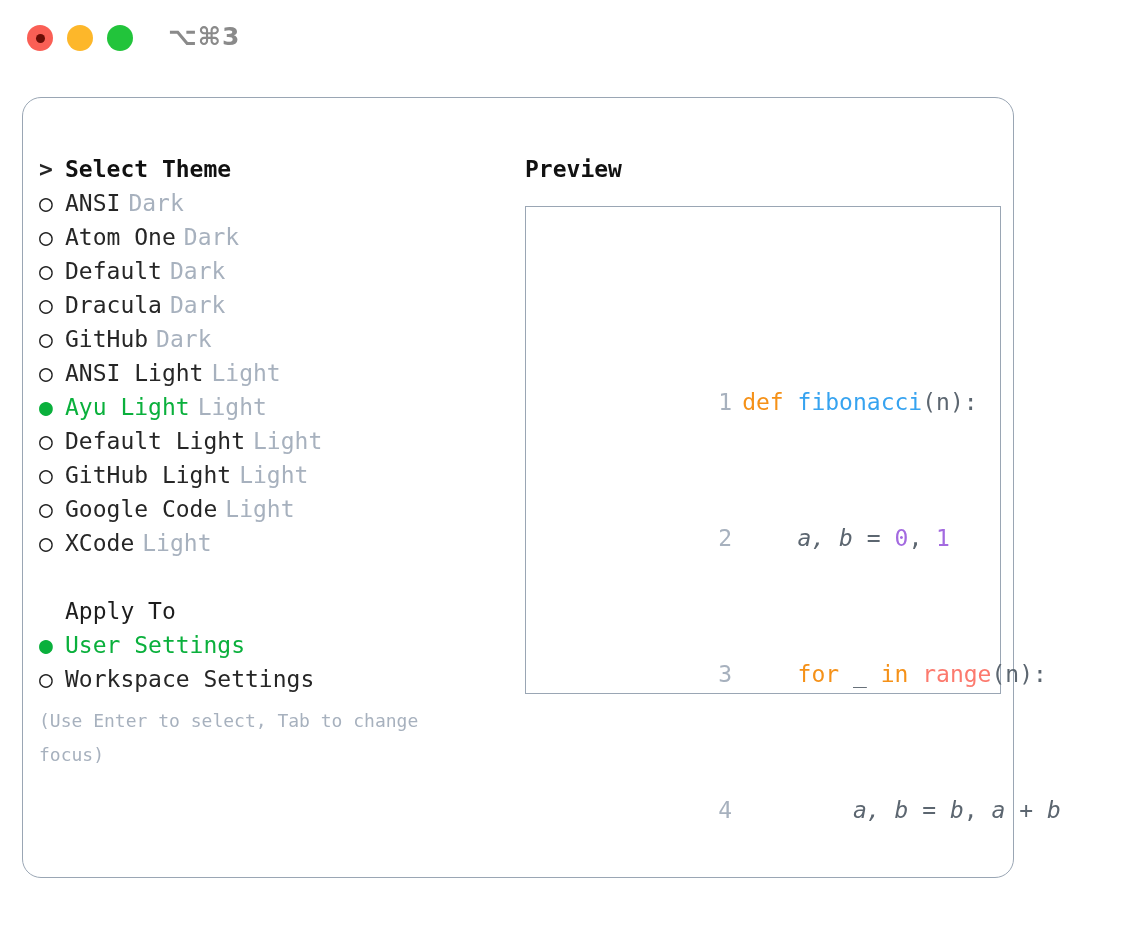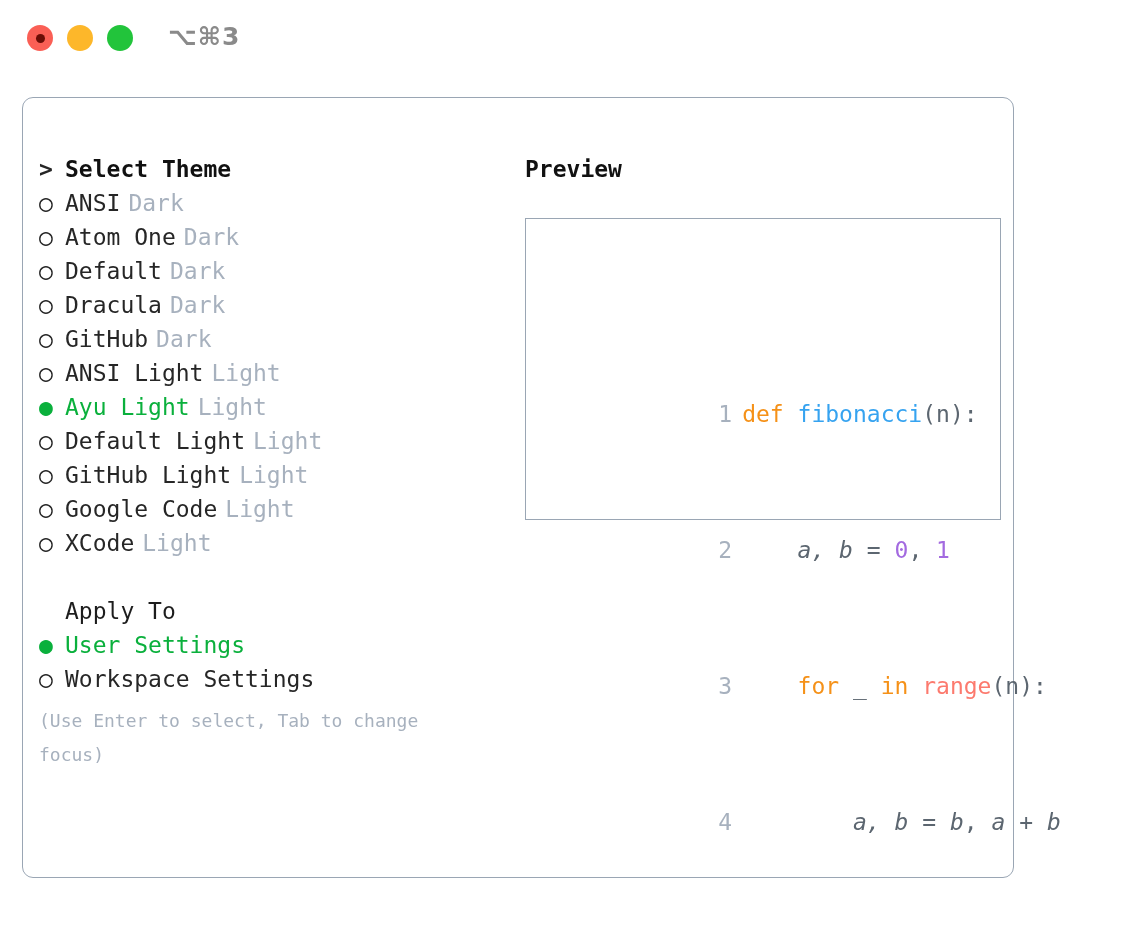--- a/index.html
+++ b/index.html
@@ -67,21 +67,21 @@
   }
 
   
   .panel {
     position: absolute;
     left: 22px;
     top: 97px;
     width: 992px;
     height: 781px;
     border: 1.6px solid #9aa6b4;
-    border-radius: 11px;
+    border-radius: 19px;
     box-sizing: border-box;
     background: #ffffff;
   }
 
   
   .left-col {
     position: absolute;
     left: 16px;
     top: 54px;
     width: 450px;
@@ -131,23 +131,23 @@
     width: 500px;
   }
   .preview-title {
     font-size: 23px;
     font-weight: 700;
     color: #111111;
     line-height: 34px;
     height: 34px;
   }
   .preview-box {
-    margin-top: 32px;
+    margin-top: 20px;
     width: 476px;
-    height: 302px;
+    height: 488px;
     border: 1.6px solid #9aa6b4;
     box-sizing: border-box;
     background: #ffffff;
     position: relative;
   }
   .code {
     position: absolute;
     left: 0;
     top: 42px;
     width: 100%;

